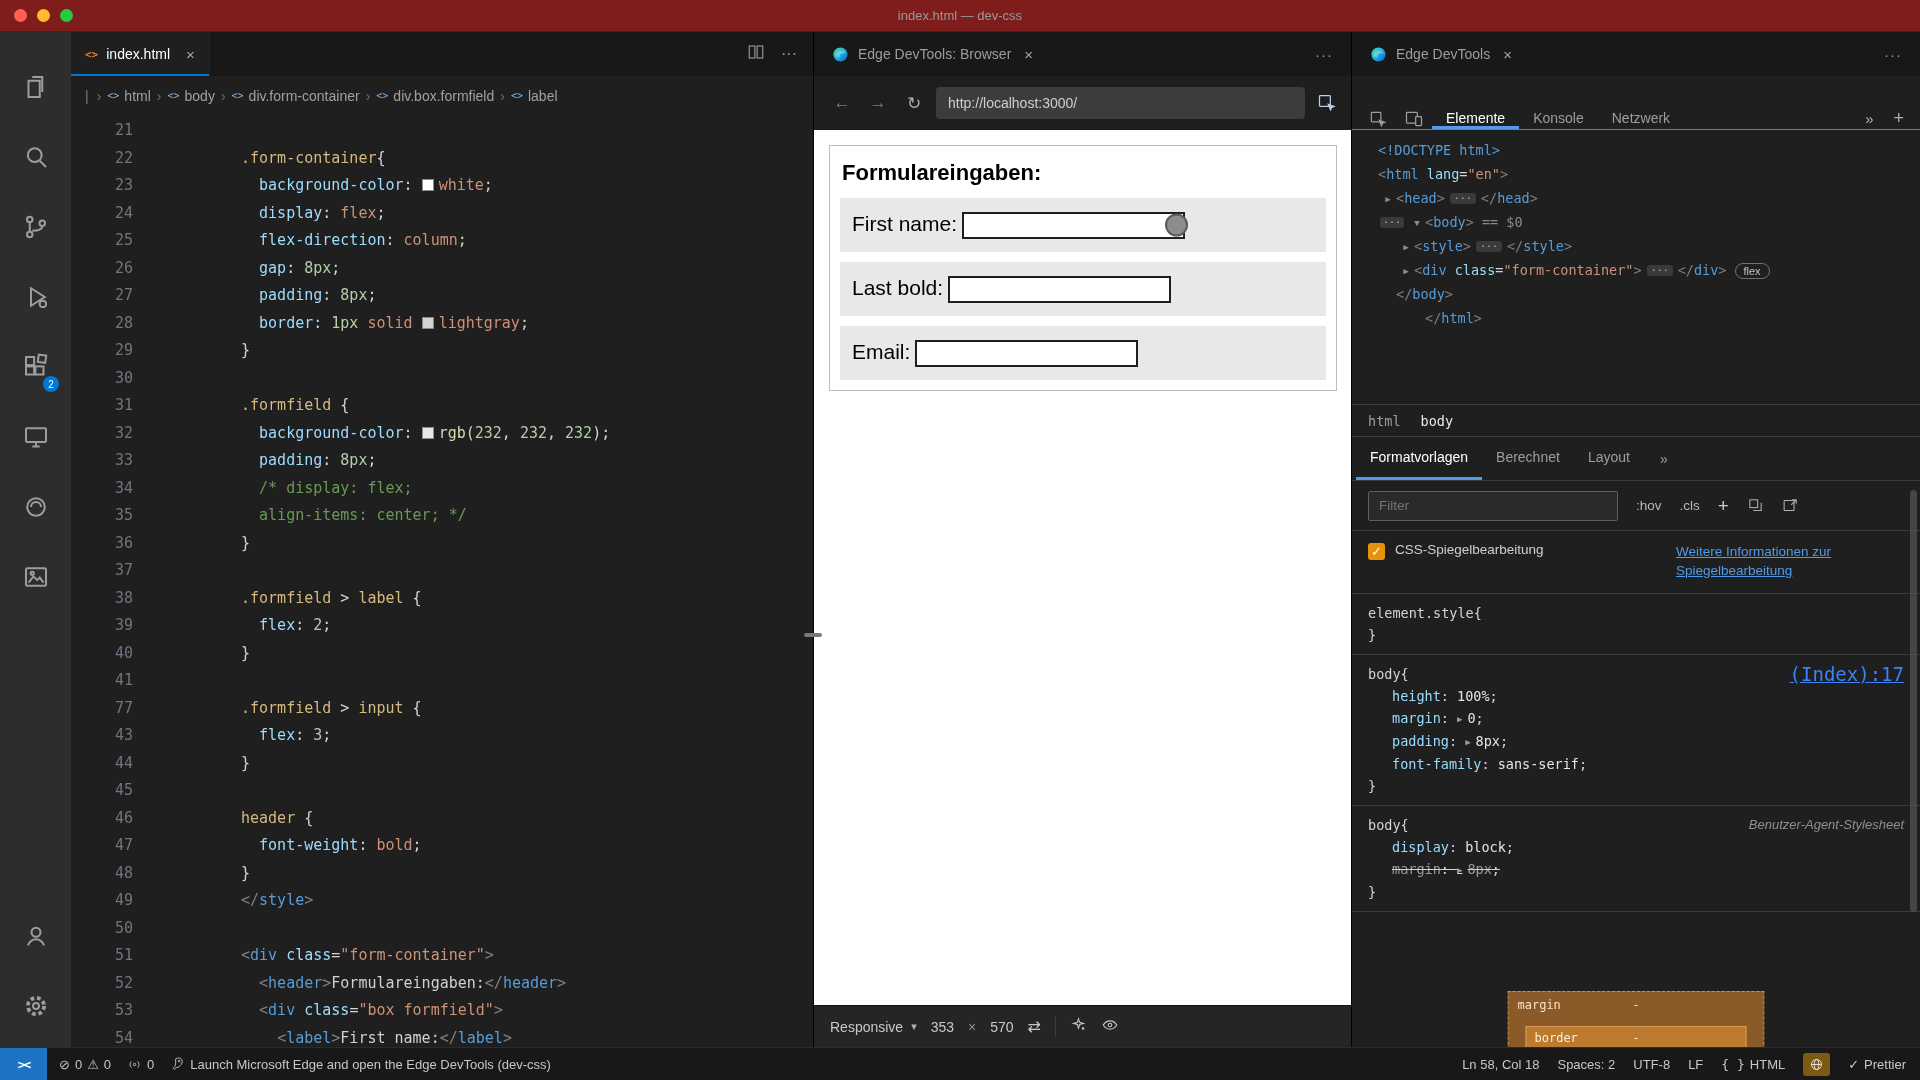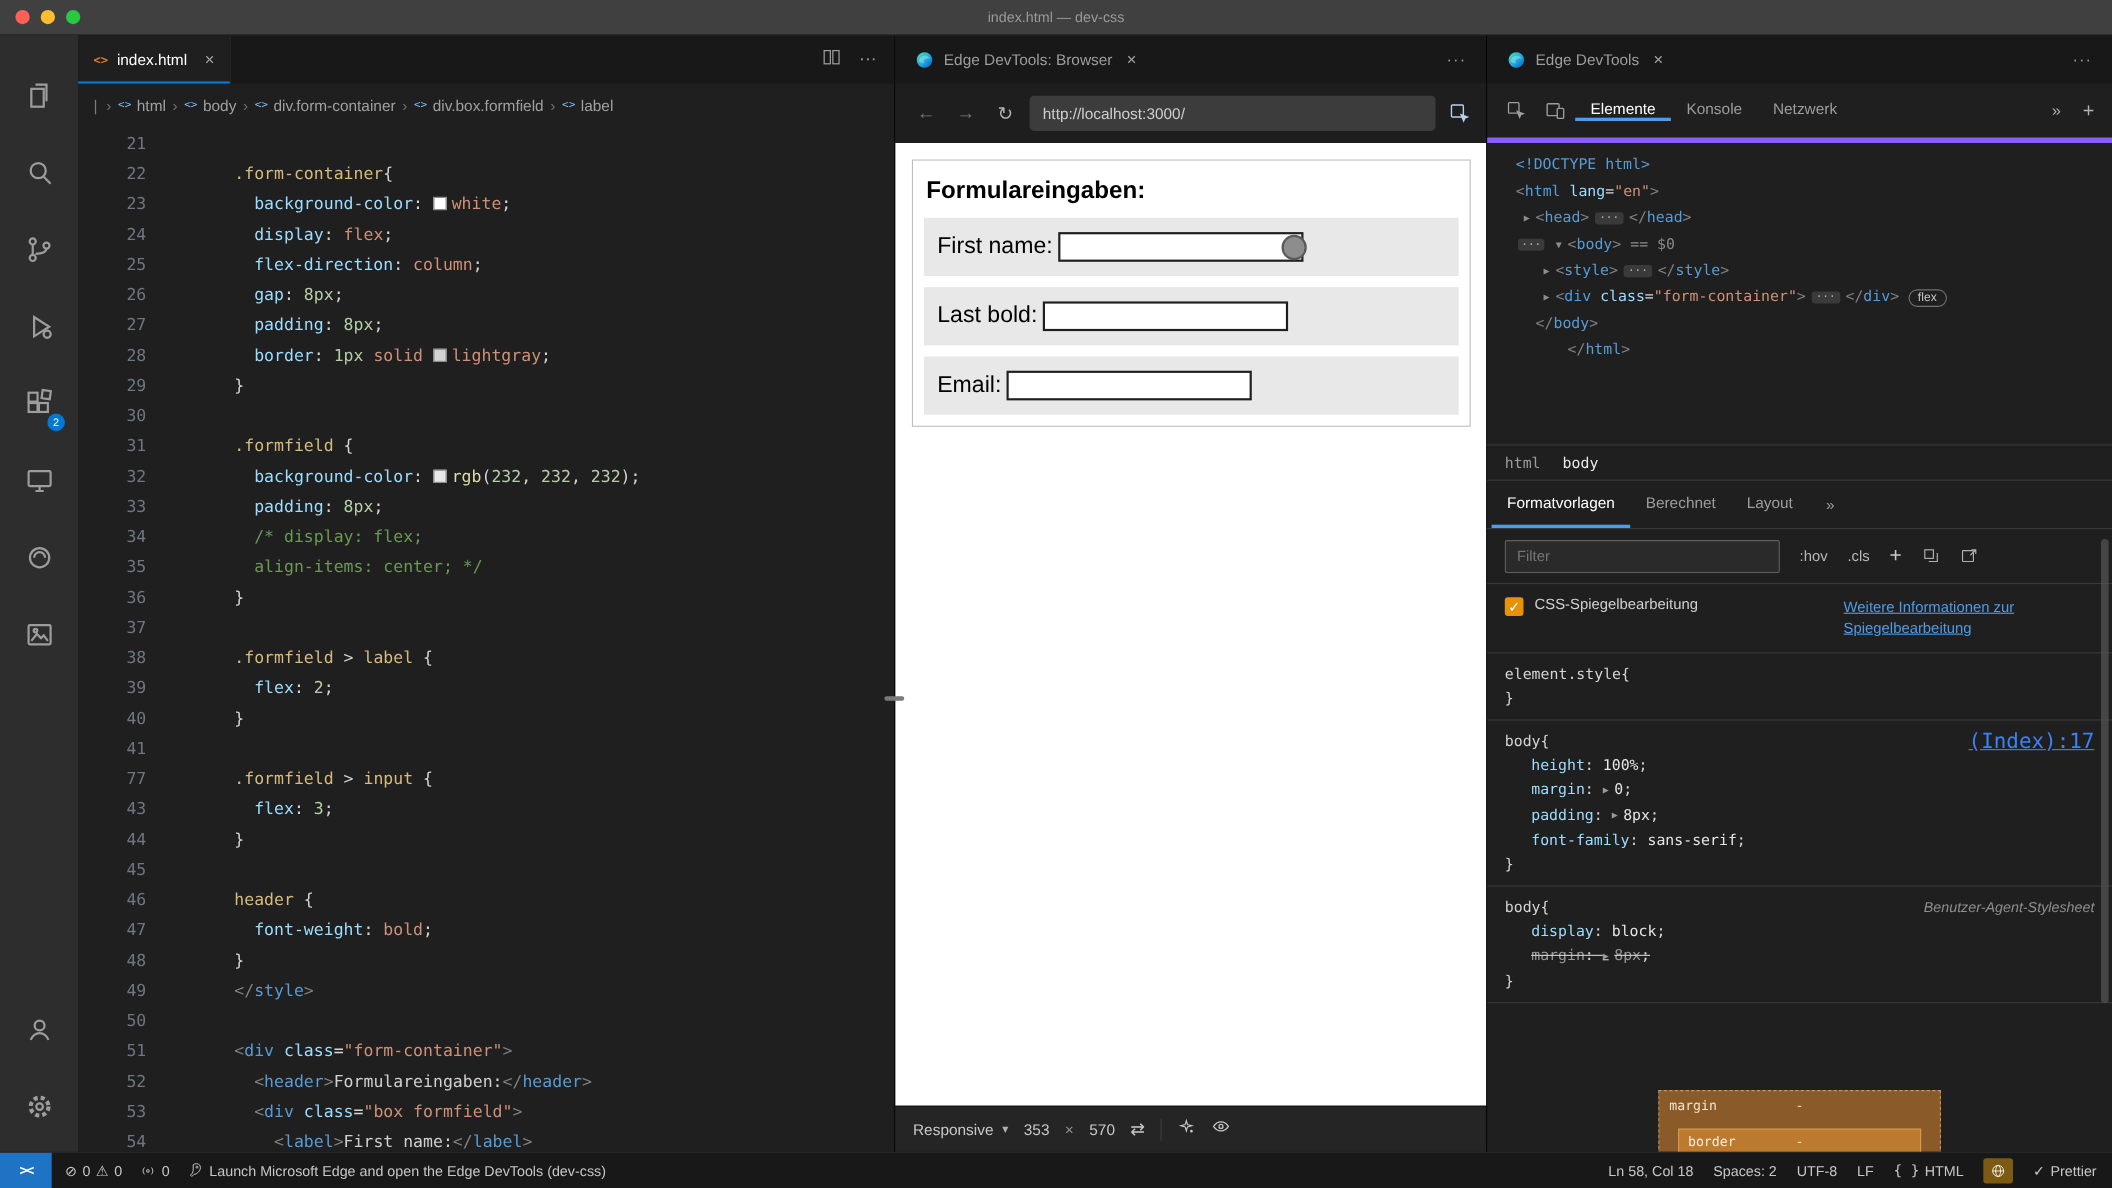--- a/index.html
+++ b/index.html
@@ -1,20 +1,20 @@
 <!DOCTYPE html>
 <html><head>
 <meta charset="utf-8">
 <style>
   *{box-sizing:border-box;margin:0;padding:0}
   html,body{width:1920px;height:1080px}
   body{background:#1f1f1f;font-family:"Liberation Sans",sans-serif;overflow:hidden;position:relative;color:#ccc}
 
   
-  .titlebar{height:32px;background:#404040;display:flex;align-items:center;position:relative;border-bottom:1px solid #2a2a2a}
+  .titlebar{height:32px;background:#7f1d1d;display:flex;align-items:center;position:relative;border-bottom:1px solid #2a2a2a}
   .traffic{display:flex;gap:10px;margin-left:14px;z-index:2}
   .tl{width:13px;height:13px;border-radius:50%}
   .tl.red{background:#ff5f57}.tl.yellow{background:#febc2e}.tl.green{background:#28c840}
   .title-text{position:absolute;left:0;right:0;text-align:center;font-size:13px;color:#9a9a9a}
 
   .main{display:flex;height:1015px}
 
   
   .activitybar{width:71px;background:#2d2d2d;display:flex;flex-direction:column;align-items:center;padding-top:20px}
   .ab-item{height:70px;width:71px;display:flex;align-items:center;justify-content:center;position:relative}
@@ -32,21 +32,21 @@
   .strip-actions{display:flex;align-items:center;gap:16px;padding-right:16px;color:#9d9d9d}
   .strip-actions svg{stroke:#9d9d9d;fill:none;stroke-width:1.5}
   .breadcrumbs{height:39px;display:flex;align-items:center;padding-left:14px;font-size:14px;color:#a0a0a0}
   .bc-overflow{color:#7a7a7a;margin-right:2px}
   .bc-sep{color:#6e6e6e;margin:0 6px}
   .bc-item{display:flex;align-items:center;white-space:nowrap}
   .bc-icon{color:#75beff;font-size:10px;margin-right:5px;font-family:"DejaVu Sans Mono",monospace}
   .code-area{flex:1;overflow:hidden;padding-top:2px;font-family:"DejaVu Sans Mono",monospace;font-size:15px}
   .code-line{display:flex;height:27.5px;line-height:27.5px;white-space:pre}
   .ln{width:62px;text-align:right;color:#6e7681;flex:none}
-  .lt{margin-left:80px}
+  .lt{margin-left:108px}
   .swatch{display:inline-block;width:12px;height:12px;border:1px solid #8a8a8a;margin-right:5px;vertical-align:-1px}
   .tk-sel{color:#d7ba7d}.tk-prop{color:#9cdcfe}.tk-val{color:#ce9178}.tk-num{color:#b5cea8}
   .tk-pl{color:#d4d4d4}.tk-cm{color:#6a9955}.tk-tag{color:#569cd6}.tk-br{color:#808080}
   .tk-attr{color:#9cdcfe}.tk-str{color:#ce9178}.tk-txt{color:#d0d0d0}.tk-fn{color:#dcdcaa}.tk-dim{color:#8a8a8a}
   .sash-handle{position:absolute;top:633px;left:804px;width:18px;height:4px;background:#7a7a7a;border-radius:2px;z-index:6}
 
   
   .browser-col{width:538px;display:flex;flex-direction:column;background:#1f1f1f;border-right:1px solid #000}
   .panel-header{height:44px;background:#181818;display:flex;align-items:center;padding:0 18px;gap:9px;font-size:14px;color:#9d9d9d;flex:none}
   .edge-logo{width:17px;height:17px;flex:none}
@@ -67,21 +67,21 @@
   .ff-input{width:223px;height:27px;border:2px solid #1f1f1f;background:#fff}
   .mouse-cursor{position:absolute;right:-3px;top:50%;transform:translateY(-50%);width:23px;height:23px;border-radius:50%;background:#8d8d8d;border:2px solid #5a5a5a}
   .browser-toolbar{height:42px;background:#252526;border-top:1px solid #111;display:flex;align-items:center;gap:14px;padding:0 16px;font-size:14px;color:#c8c8c8;flex:none}
   .bt-chevron{font-size:11px;color:#b0b0b0;margin-left:-6px}
   .vdiv{width:1px;height:20px;background:#3d3d3d}
   .bt-icon{color:#c8c8c8;font-size:16px}
   .bt-icon svg{stroke:#c8c8c8;fill:none;stroke-width:1.5}
 
   
   .devtools-col{flex:1;display:flex;flex-direction:column;background:#1f1f1f;position:relative}
-  .dt-tabbar{height:54px;display:flex;align-items:center;padding:0 8px;border-bottom:5px solid #8b5cf6;flex:none}
+  .dt-tabbar{height:54px;display:flex;align-items:flex-end;padding:0 8px;border-bottom:1px solid #8b5cf6;flex:none}
   .dt-icon{width:36px;display:flex;align-items:center;justify-content:center}
   .dt-icon svg{stroke:#9d9d9d;fill:none;stroke-width:1.5}
   .dt-tab{padding:0 14px;display:flex;align-items:center;color:#9d9d9d;font-size:14px;border-bottom:3px solid transparent}
   .dt-tab.active{color:#fff;border-color:#4f9ce8}
   .dt-right{margin-left:auto;display:flex;align-items:center;gap:20px;color:#b0b0b0;font-size:15px;padding-right:8px}
   .dom-tree{height:274px;padding-top:8px;font-family:"DejaVu Sans Mono",monospace;font-size:13.5px;color:#d4d4d4;overflow:hidden;flex:none}
   .dom-line{height:24px;line-height:24px;white-space:pre}
   .dom-arrow{display:inline-block;width:16px;color:#8c8c8c;font-size:9px;text-align:center;vertical-align:1px}
   .dom-pre{color:#b0b0b0;background:#3a3a3a;border-radius:3px;font-size:10px;padding:0 3px;margin-right:5px;vertical-align:1px}
   .ellip{color:#b0b0b0;background:#3a3a3a;border-radius:3px;font-size:10px;padding:0 4px;margin:0 5px;vertical-align:1px}

